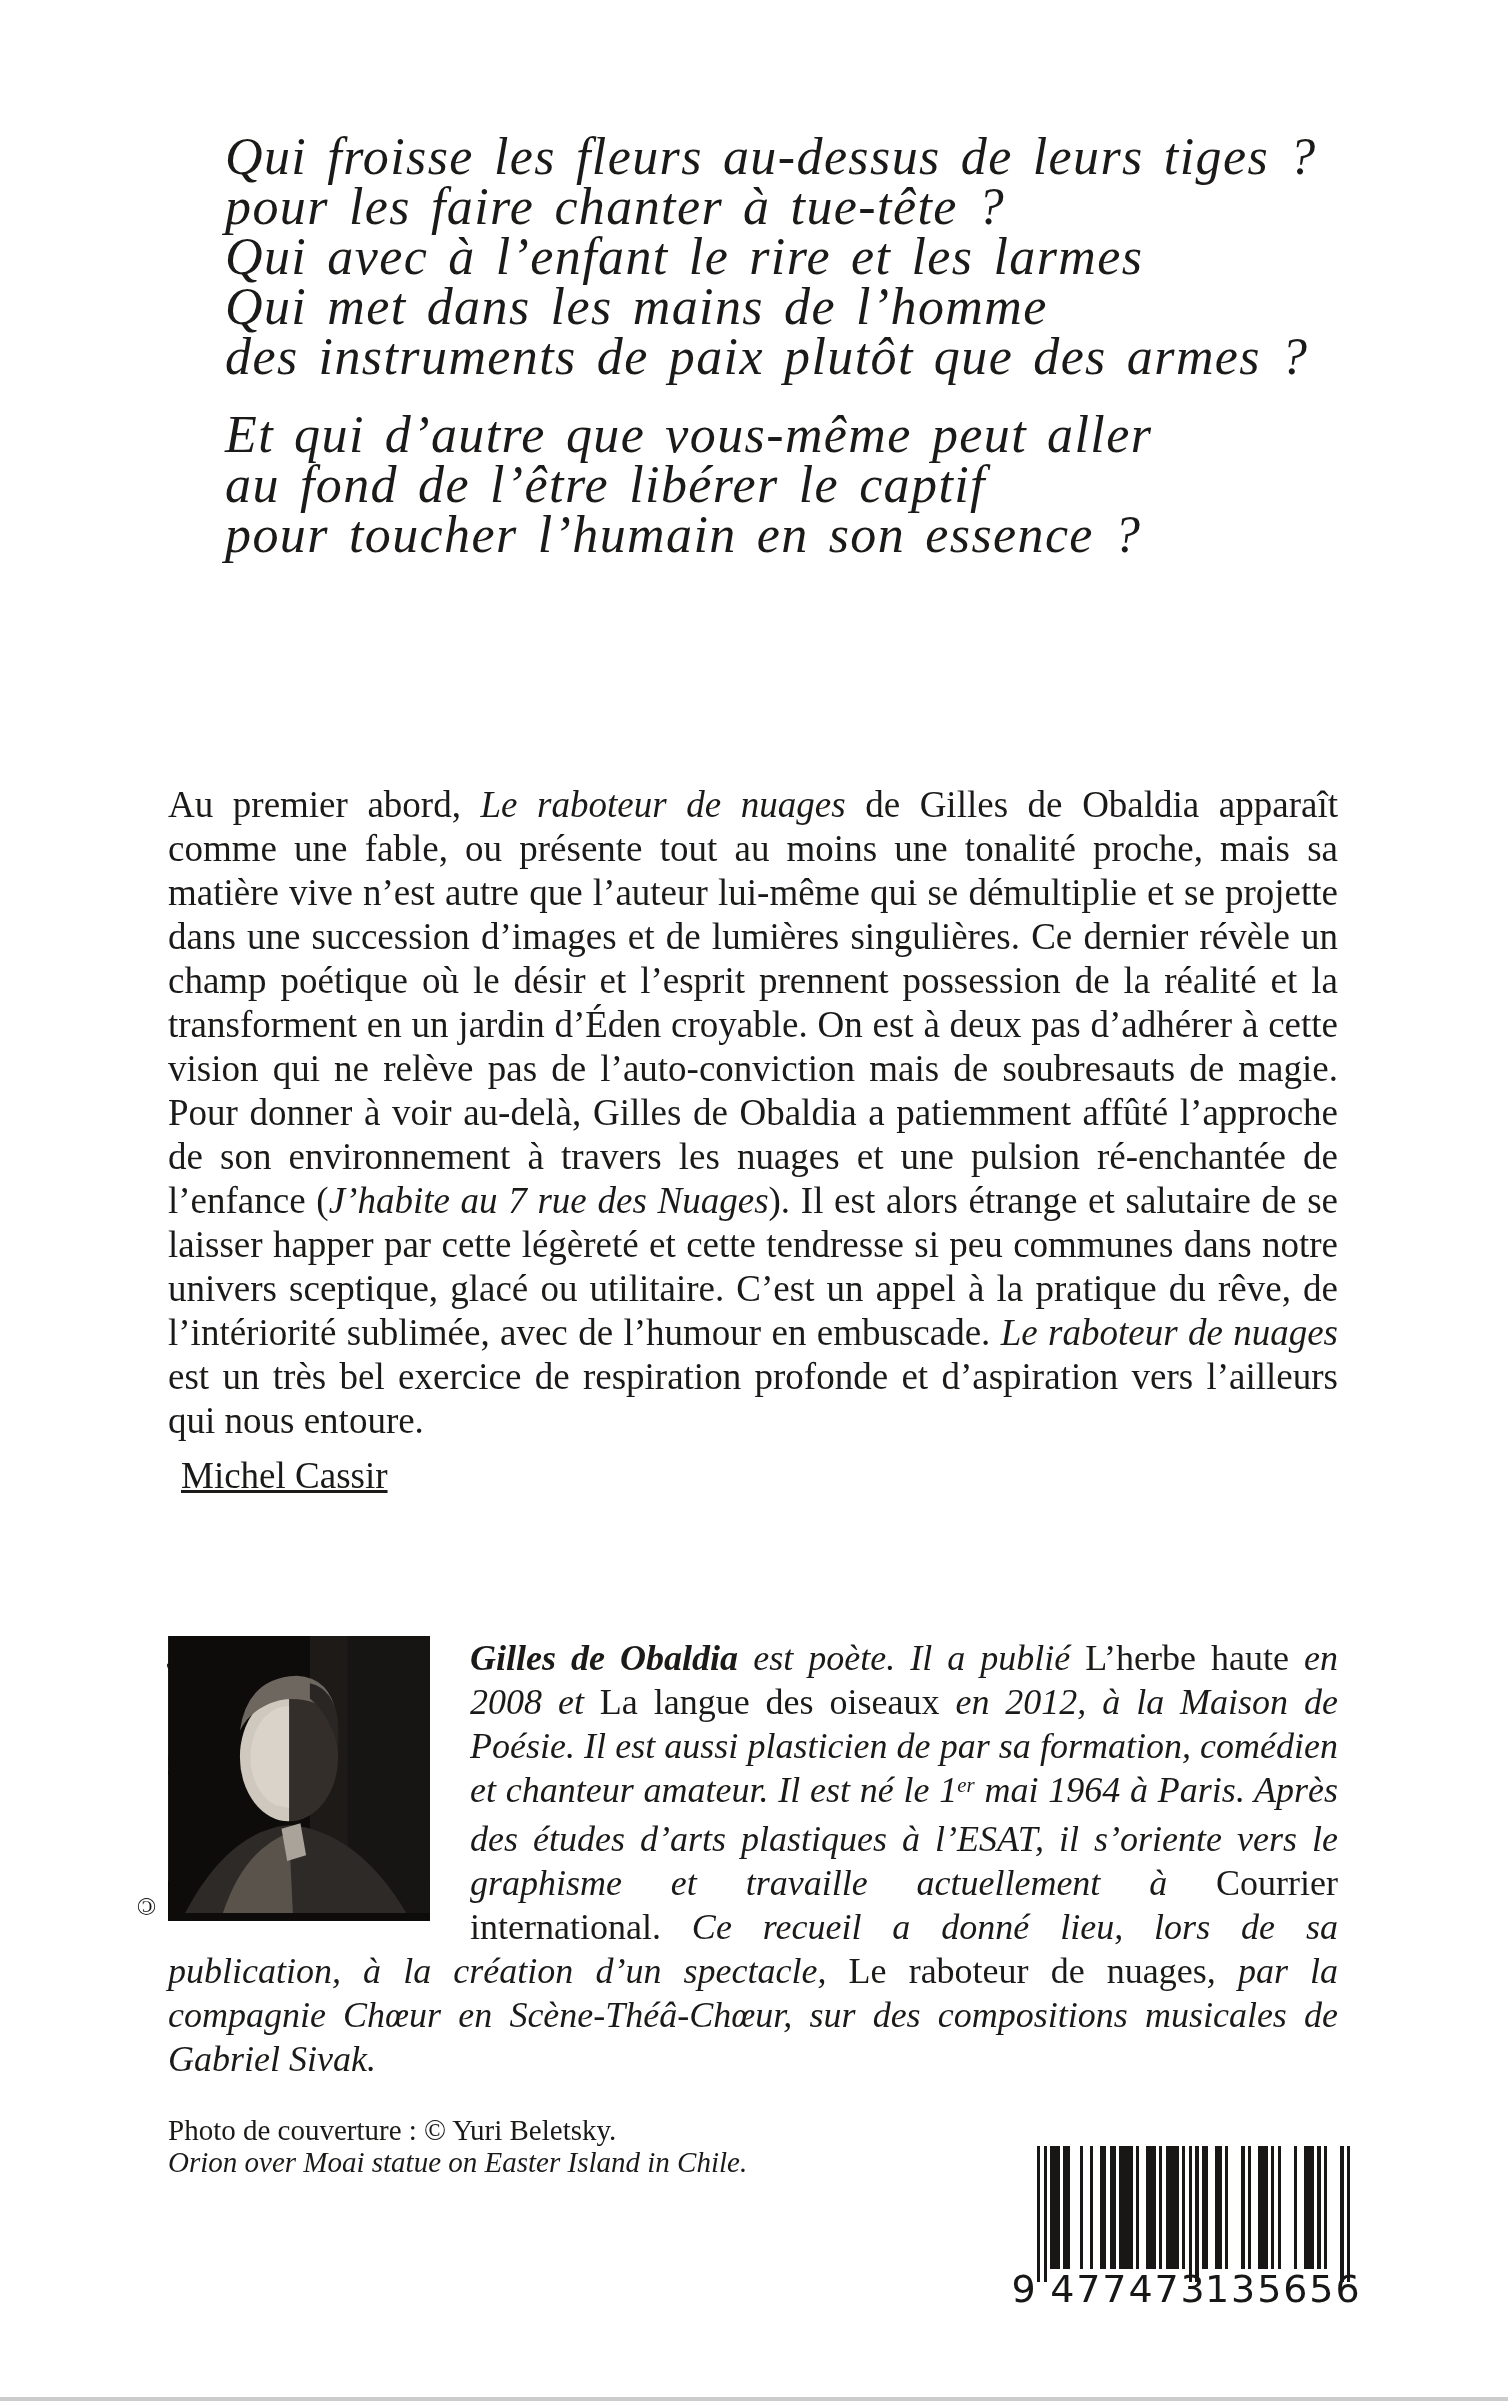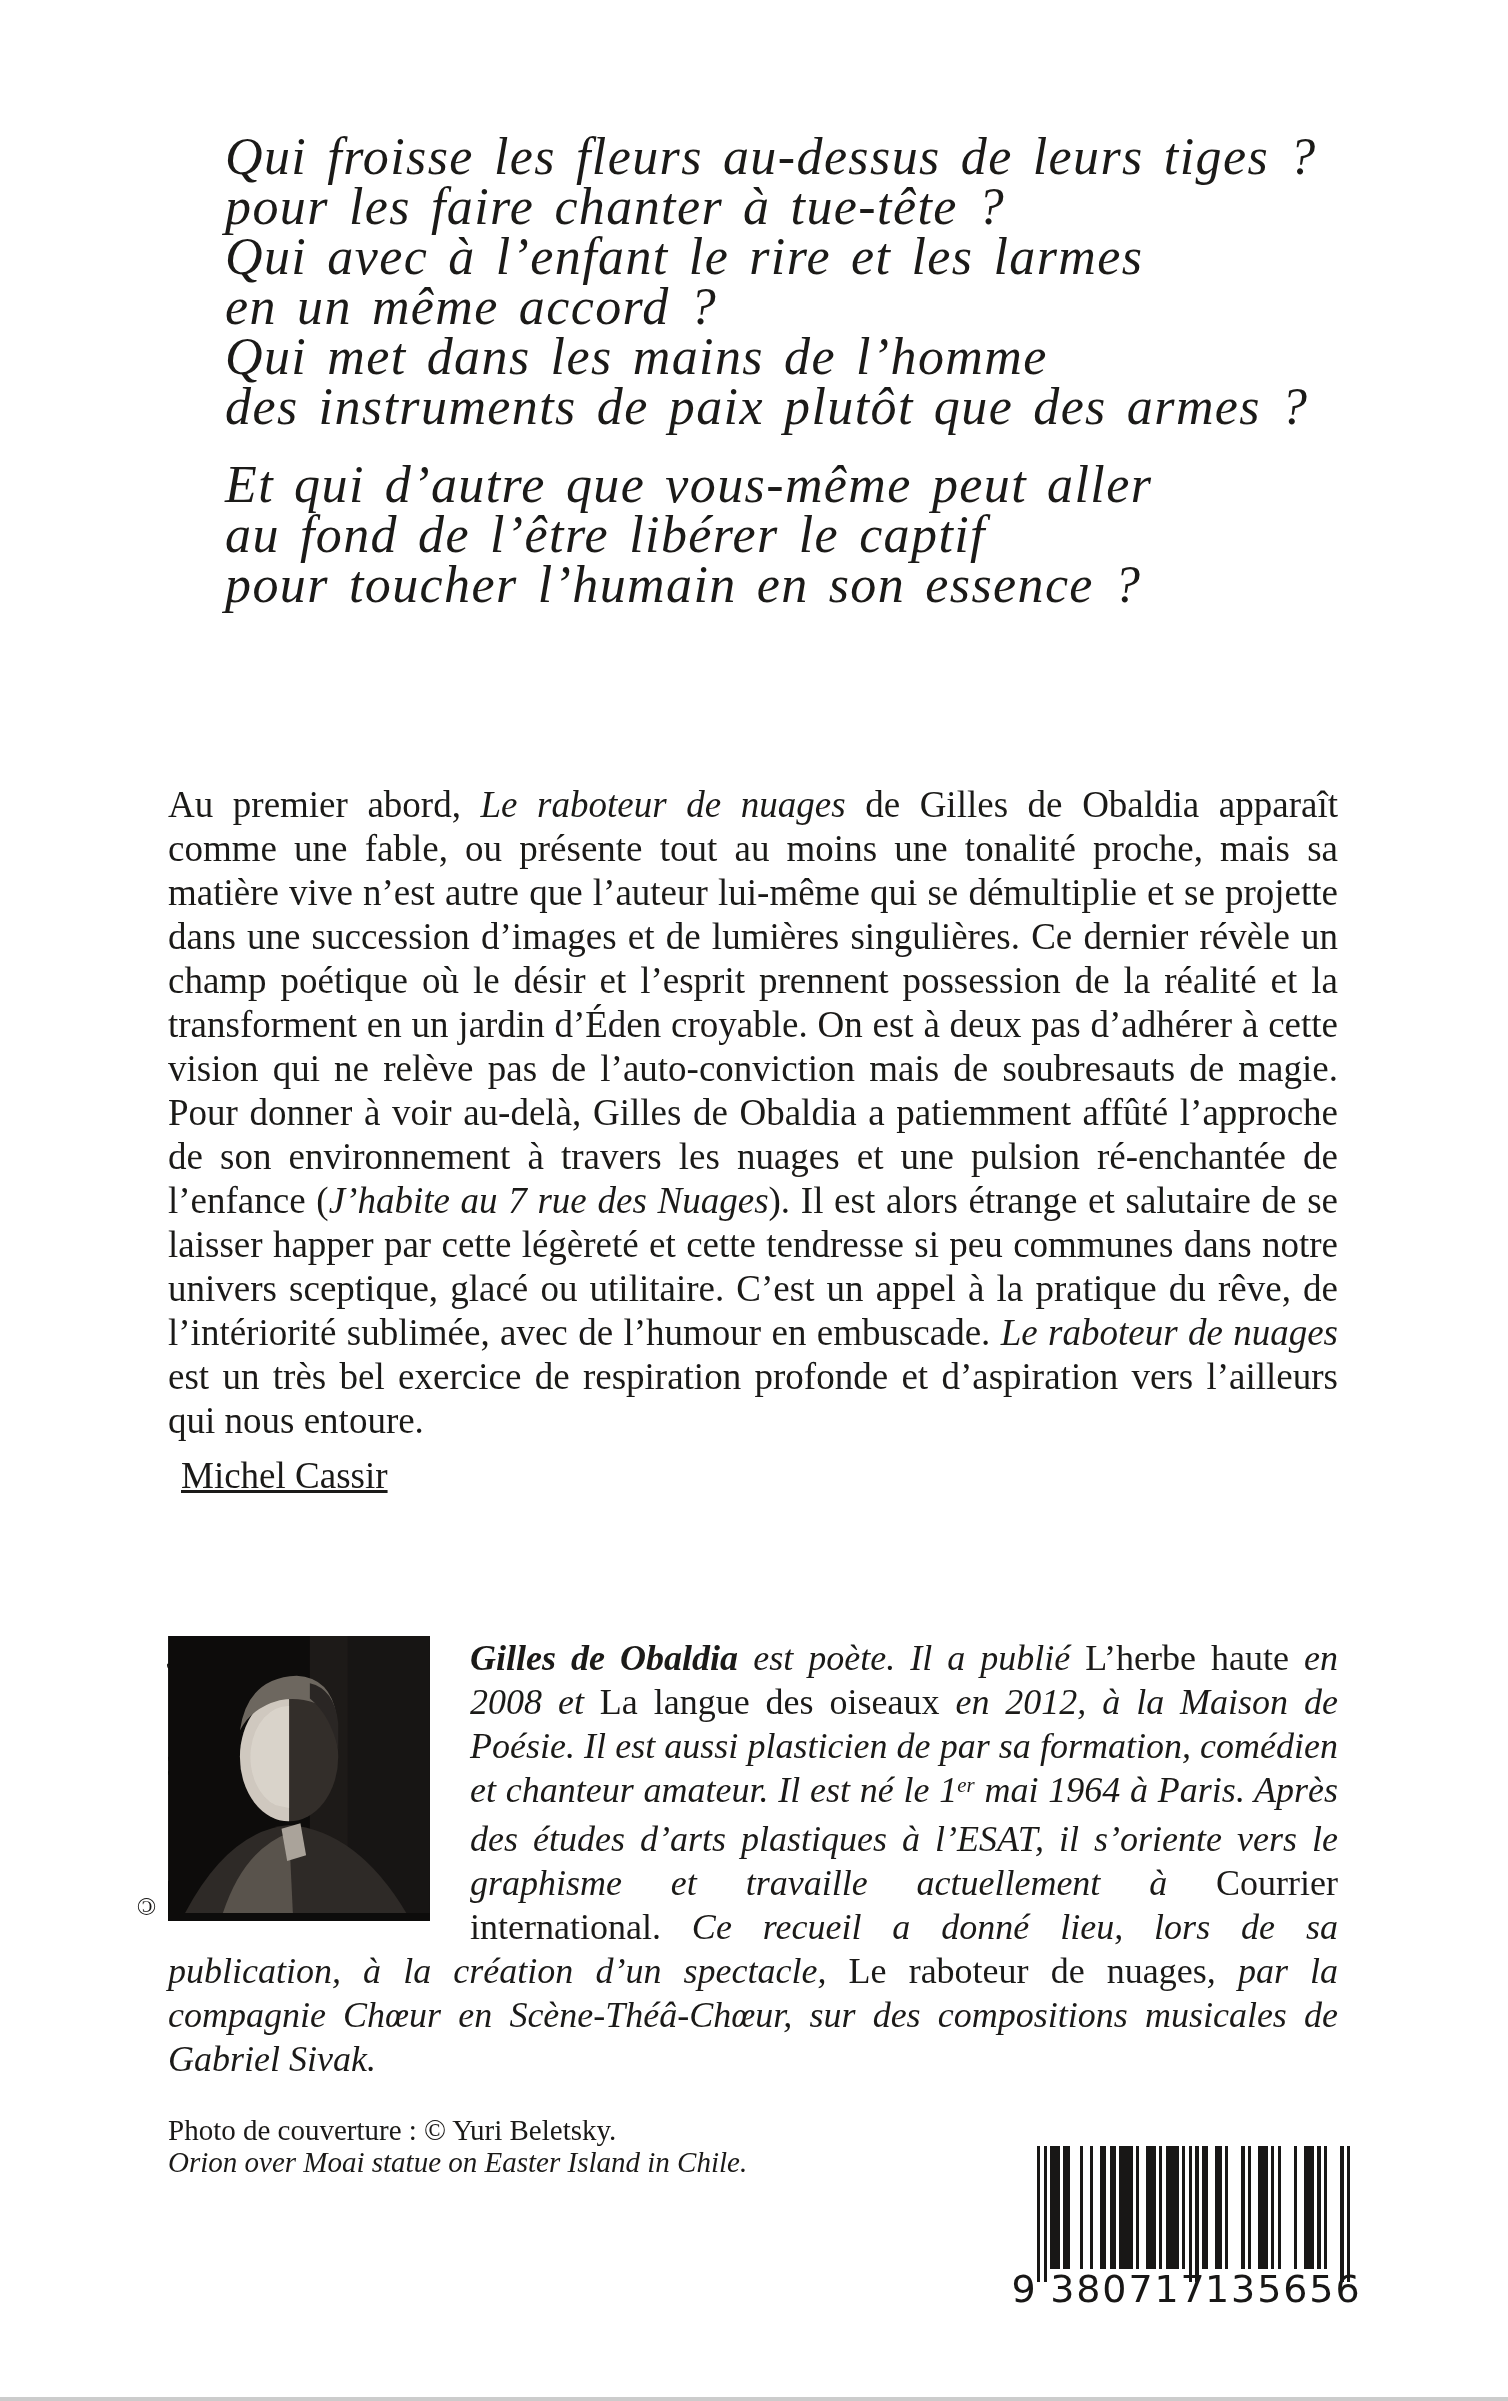--- a/index.html
+++ b/index.html
@@ -52,21 +52,20 @@
 </head>
 <body>
 
 <div class="page">
 
   <div class="poem">
     <div class="stanza1">
         <div>Qui froisse les fleurs au-dessus de leurs tiges ?</div>
         <div>pour les faire chanter à tue-tête ?</div>
         <div>Qui avec à l’enfant le rire et les larmes</div>
-        <div>en un même accord ?</div>
         <div>Qui met dans les mains de l’homme</div>
         <div>des instruments de paix plutôt que des armes ?</div>
       </div>
     <div class="stanza2">
         <div>Et qui d’autre que vous-même peut aller</div>
         <div>au fond de l’être libérer le captif</div>
         <div>pour toucher l’humain en son essence ?</div>
       </div>
   </div>
 
@@ -103,19 +102,19 @@
 
   <div class="cover-credit">
     <div>Photo de couverture : © Yuri Beletsky.</div>
     <div class="caption">Orion over Moai statue on Easter Island in Chile.</div>
   </div>
 
 
   <div class="barcode">
     <div class="bars" id="barcode-bars"><span class="bc-m on g"></span><span class="bc-m g"></span><span class="bc-m on g"></span><span class="bc-m"></span><span class="bc-m on"></span><span class="bc-m on"></span><span class="bc-m on"></span><span class="bc-m"></span><span class="bc-m on"></span><span class="bc-m on"></span><span class="bc-m"></span><span class="bc-m"></span><span class="bc-m"></span><span class="bc-m on"></span><span class="bc-m"></span><span class="bc-m"></span><span class="bc-m on"></span><span class="bc-m"></span><span class="bc-m"></span><span class="bc-m on"></span><span class="bc-m on"></span><span class="bc-m"></span><span class="bc-m on"></span><span class="bc-m on"></span><span class="bc-m"></span><span class="bc-m on"></span><span class="bc-m on"></span><span class="bc-m on"></span><span class="bc-m on"></span><span class="bc-m"></span><span class="bc-m on"></span><span class="bc-m"></span><span class="bc-m"></span><span class="bc-m on"></span><span class="bc-m on"></span><span class="bc-m on"></span><span class="bc-m"></span><span class="bc-m on"></span><span class="bc-m"></span><span class="bc-m on"></span><span class="bc-m on"></span><span class="bc-m on"></span><span class="bc-m on"></span><span class="bc-m"></span><span class="bc-m on"></span><span class="bc-m g"></span><span class="bc-m on g"></span><span class="bc-m g"></span><span class="bc-m on g"></span><span class="bc-m g"></span><span class="bc-m on"></span><span class="bc-m on"></span><span class="bc-m"></span><span class="bc-m"></span><span class="bc-m on"></span><span class="bc-m on"></span><span class="bc-m"></span><span class="bc-m on"></span><span class="bc-m"></span><span class="bc-m"></span><span class="bc-m"></span><span class="bc-m"></span><span class="bc-m on"></span><span class="bc-m"></span><span class="bc-m on"></span><span class="bc-m"></span><span class="bc-m"></span><span class="bc-m on"></span><span class="bc-m on"></span><span class="bc-m on"></span><span class="bc-m"></span><span class="bc-m on"></span><span class="bc-m"></span><span class="bc-m on"></span><span class="bc-m"></span><span class="bc-m"></span><span class="bc-m"></span><span class="bc-m"></span><span class="bc-m on"></span><span class="bc-m"></span><span class="bc-m"></span><span class="bc-m on"></span><span class="bc-m on"></span><span class="bc-m on"></span><span class="bc-m"></span><span class="bc-m on"></span><span class="bc-m"></span><span class="bc-m on"></span><span class="bc-m"></span><span class="bc-m"></span><span class="bc-m"></span><span class="bc-m"></span><span class="bc-m on g"></span><span class="bc-m g"></span><span class="bc-m on g"></span></div>
     <span class="bc-num bc-first">9</span>
-    <span class="bc-num bc-left">380717</span>
+    <span class="bc-num bc-left">477473</span>
     <span class="bc-num bc-right">135656</span>
   </div>
 
   <div class="page-edge"></div>
 </div>
 
 
 </body></html>

